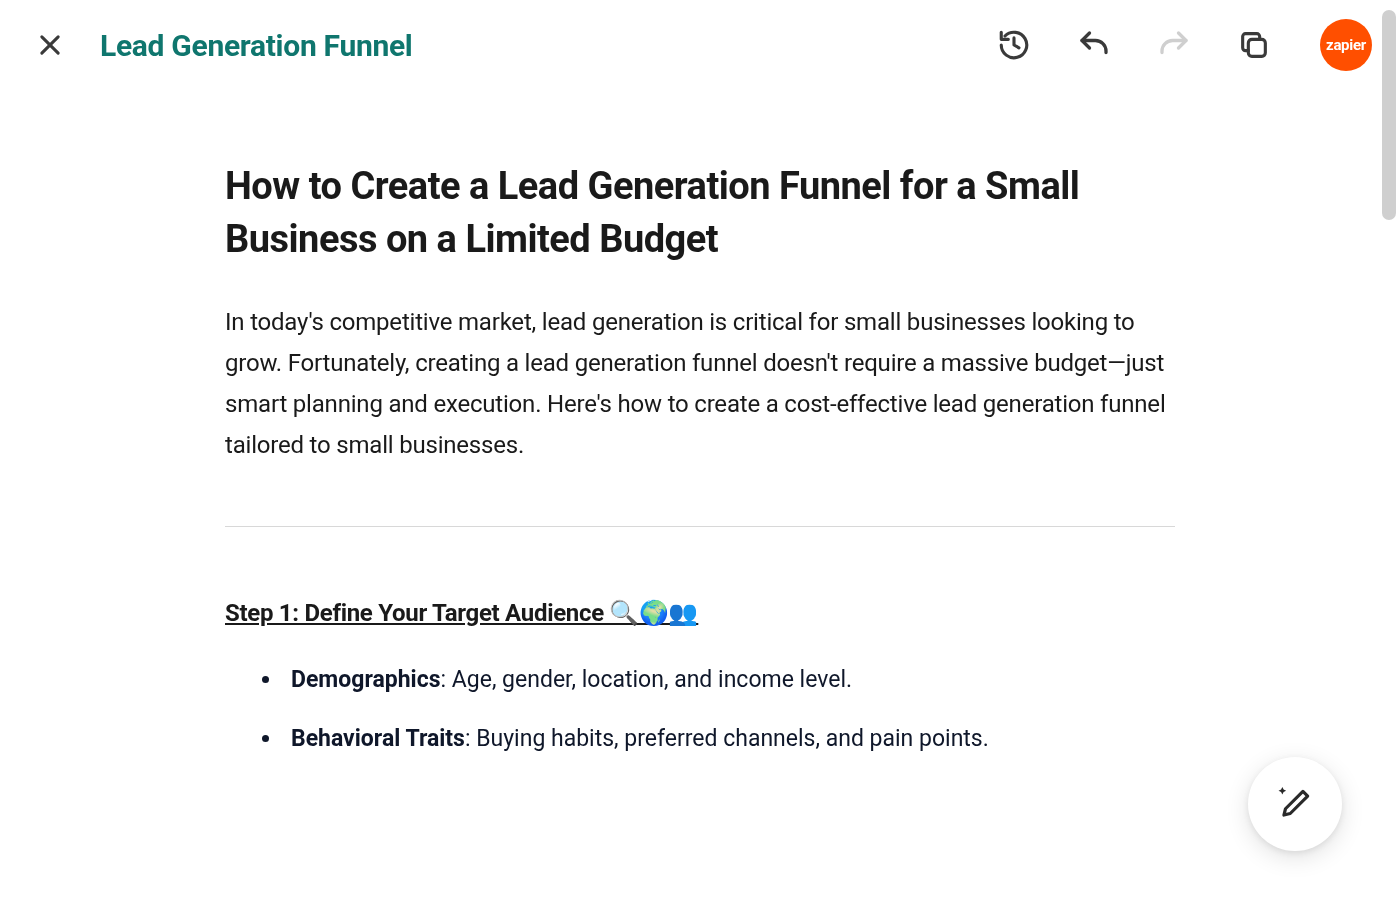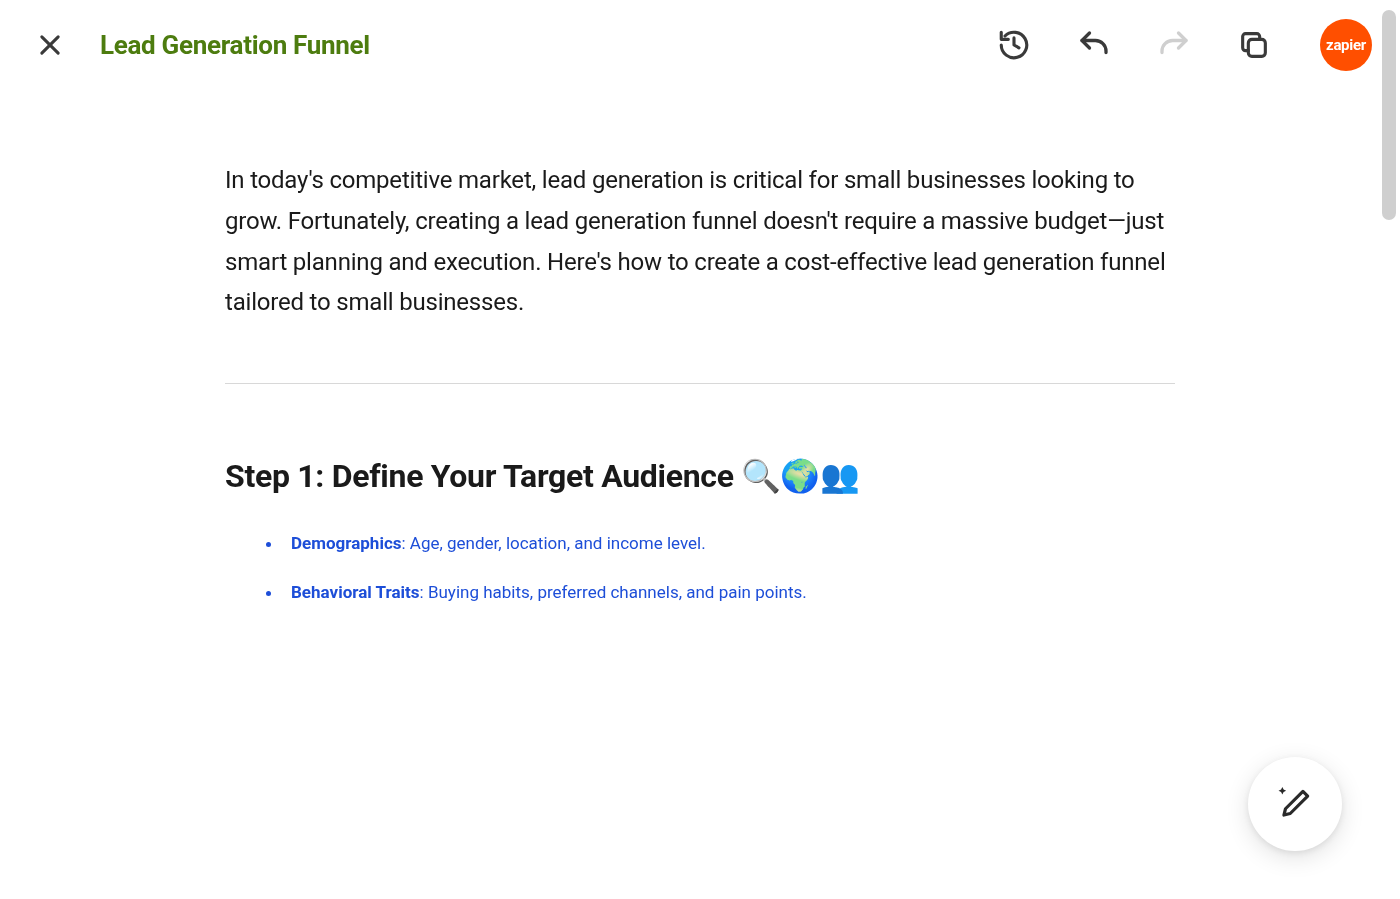--- a/index.html
+++ b/index.html
@@ -25,23 +25,23 @@
       width: 44px;
       height: 44px;
       display: flex;
       align-items: center;
       justify-content: center;
       cursor: pointer;
       color: #3a3a3a;
       margin-right: 28px;
     }
     .doc-title {
-      font-size: 26px;
-      font-weight: 700;
-      color: #4d7c0f;
+      font-size: 30px;
+      font-weight: 700;
+      color: #0f766e;
       letter-spacing: -0.3px;
     }
     .spacer {
       flex: 1;
     }
     .toolbar-actions {
       display: flex;
       align-items: center;
       gap: 36px;
     }
@@ -96,35 +96,36 @@
       line-height: 1.7;
       letter-spacing: -0.2px;
       margin-bottom: 28px;
     }
     .divider {
       border: none;
       border-top: 1px solid #d8d8d8;
       margin: 60px 0 70px 0;
     }
     .step-heading {
-      font-size: 32px;
+      font-size: 24px;
       font-weight: 700;
       color: #1a1a1a;
       line-height: 1.4;
       margin-bottom: 30px;
       letter-spacing: -0.3px;
+      text-decoration: underline;
     }
     .doc-list {
       list-style: disc;
       padding-left: 58px;
       margin-top: 10px;
     }
     .doc-list li {
-      font-size: 17px;
-      color: #1d4ed8;
+      font-size: 23px;
+      color: #0f172a;
       line-height: 1.7;
       margin-bottom: 20px;
       padding-left: 8px;
     }
     .doc-list li .bold {
       font-weight: 700;
     }
     .fab {
       position: absolute;
       bottom: 48px;
@@ -187,20 +188,21 @@
         <rect x="8" y="8" width="12" height="12" rx="2.5"></rect>
         <path d="M16 8 V6 a2 2 0 0 0 -2 -2 H6 a2 2 0 0 0 -2 2 v8 a2 2 0 0 0 2 2 h2"></path>
       </svg>
     </div>
     <div class="avatar">zapier</div>
   </div>
 </div>
 
 <div class="content-area">
   <div class="document">
+    <h1 class="doc-heading">How to Create a Lead Generation Funnel for a Small Business on a Limited Budget</h1>
     <p class="doc-paragraph">In today's competitive market, lead generation is critical for small businesses looking to grow. Fortunately, creating a lead generation funnel doesn't require a massive budget—just smart planning and execution. Here's how to create a cost-effective lead generation funnel tailored to small businesses.</p>
     <hr class="divider">
     <h2 class="step-heading">Step 1: Define Your Target Audience 🔍🌍👥</h2>
     <ul class="doc-list">
       <li>
         <span class="bold">Demographics</span><span>: Age, gender, location, and income level.</span>
       </li>
       <li>
         <span class="bold">Behavioral Traits</span><span>: Buying habits, preferred channels, and pain points.</span>
       </li>

